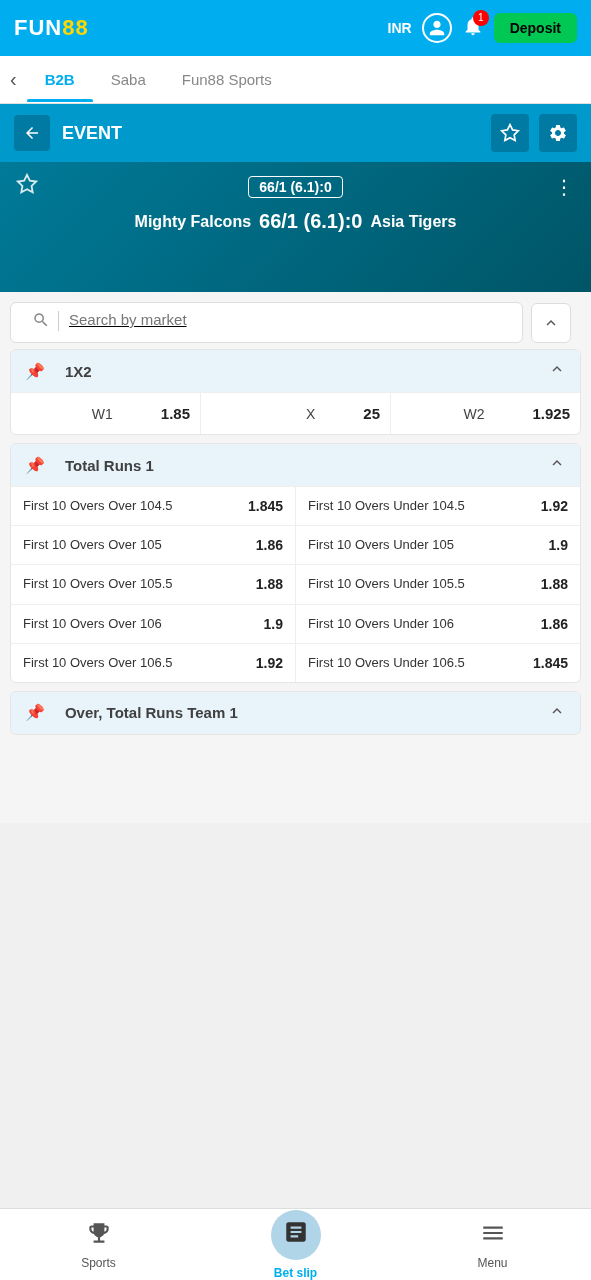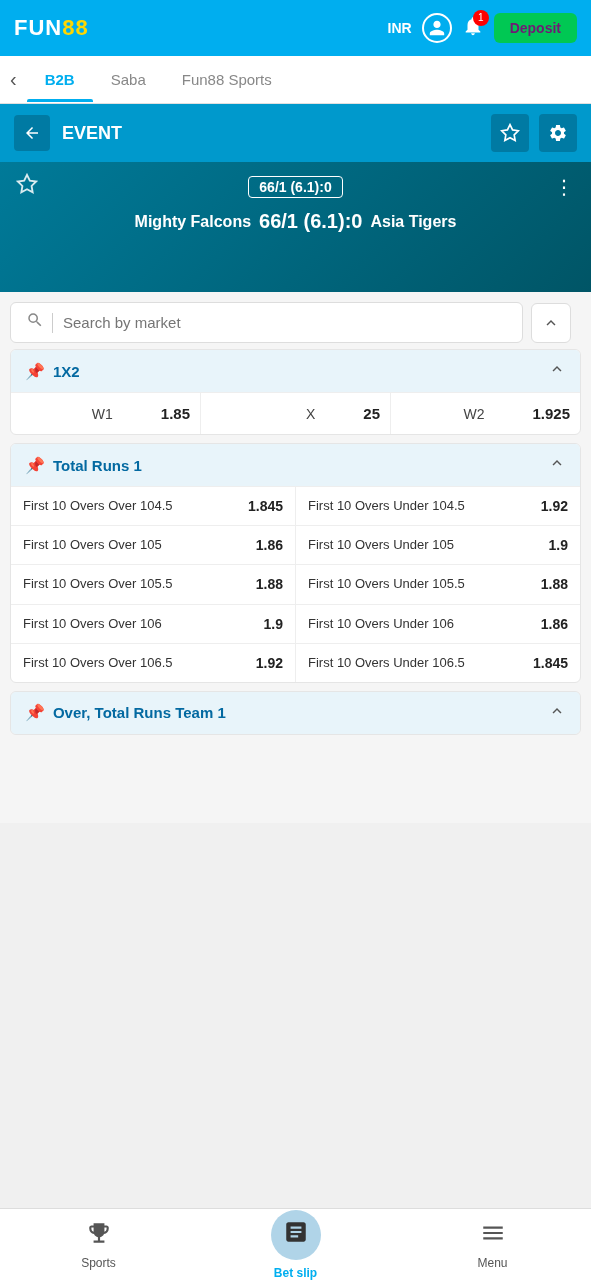--- a/index.html
+++ b/index.html
@@ -51,21 +51,21 @@
       top: -5px; right: -5px;
       background: red;
       color: white;
       font-size: 10px;
       border-radius: 50%;
       width: 16px; height: 16px;
       display: flex; align-items: center; justify-content: center;
     }
     .deposit-btn {
       background: #00C853;
-      color: #701a75;
+      color: #000000;
       border: none;
       border-radius: 6px;
       padding: 7px 16px;
       font-size: 14px;
       font-weight: bold;
       cursor: pointer;
     }
 
     
     .tab-bar {
@@ -201,25 +201,26 @@
       color: white;
       font-size: 16px;
     }
     .team-name { font-weight: bold; font-size: 16px; }
     .match-score-text { font-size: 20px; font-weight: bold; }
 
     
     .search-bar {
       background: white;
       display: flex;
-      align-items: center;
+      align-items: flex-start;
       margin: 10px 10px 6px;
       border-radius: 6px;
       border: 1px solid #ddd;
-      padding: 8px 15px;
+      padding: 8px 21px;
+      text-decoration: underline;
     }
     .search-icon { color: #888; font-size: 18px; margin-right: 8px; }
     .search-divider { width: 1px; height: 20px; background: #ccc; margin-right: 10px; }
     .search-input {
       flex: 1;
       border: none;
       outline: none;
       font-size: 15px;
       color: #aaa;
     }
@@ -263,21 +264,22 @@
     }
     .market-header-left {
       display: flex;
       align-items: center;
       gap: 8px;
     }
     .pin-icon { font-size: 16px; color: #555; }
     .market-title {
       font-size: 15px;
       font-weight: bold;
-      color: #0369a1;
+      color: #404040;
+      margin-left: 12px;
     }
     .chevron-up { font-size: 16px; color: #555; }
 
     
     .odds-row-1x2 {
       display: flex;
       border-top: 1px solid #eee;
     }
     .odds-cell {
       flex: 1;

